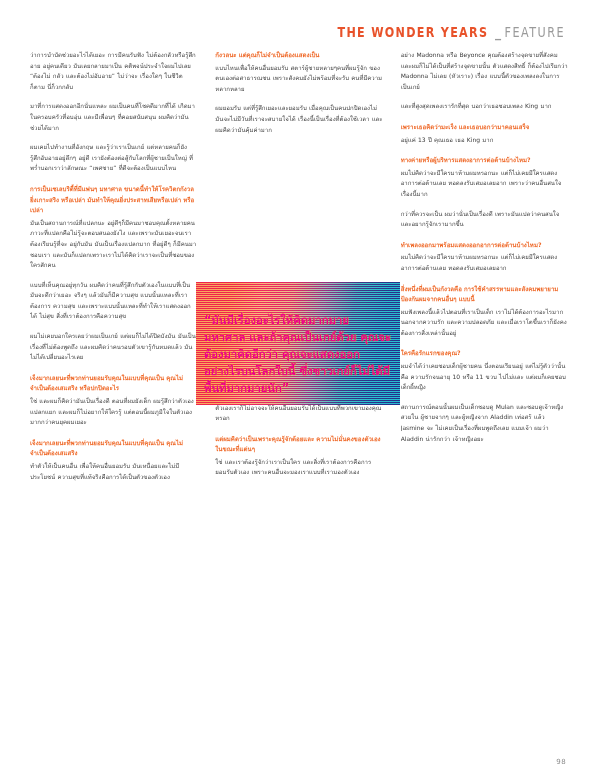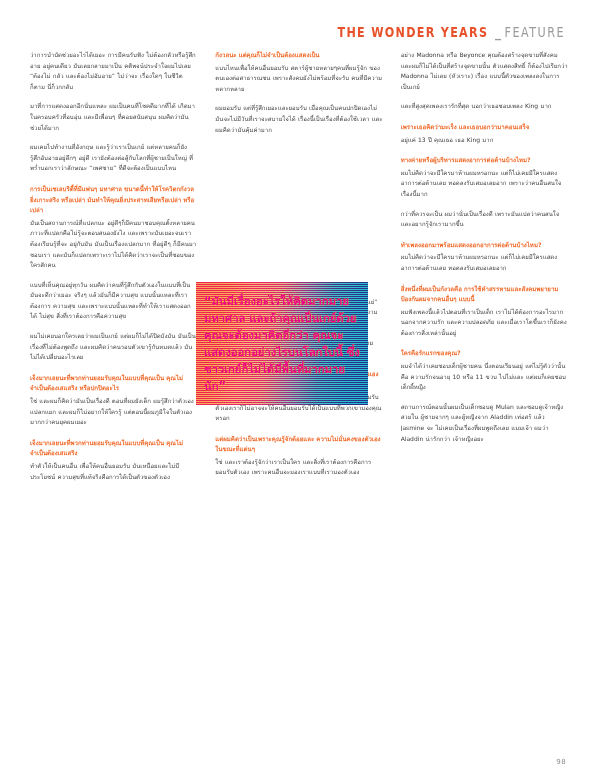--- a/index.html
+++ b/index.html
@@ -86,35 +86,35 @@
     font-weight:bold;
     font-family:"DejaVu Sans","Liberation Sans",sans-serif;
   }
   h3.subhead.first { margin-top:0; }
 
   
   .pullquote {
     position:absolute;
     left:196px;
     top:282px;
-    width:172px;
+    width:204px;
     height:123px;
     background:
       linear-gradient(100deg,
         #ffe84d 0%,
         #ffe84d 16%,
         #fff07a 30%,
         #e9e98e 44%,
         #9fd8c0 58%,
         #4cc6c8 72%,
         #2fc0cf 86%,
         #27bcd2 100%);
     overflow:hidden;
     display:flex;
-    align-items:center;
+    align-items:flex-end;
   }
   .pullquote::before {
     content:"";
     position:absolute;
     inset:0;
     background:
       repeating-linear-gradient(
         to bottom,
         rgba(236,0,140,0.92) 0px,
         rgba(236,0,140,0.92) 1px,

